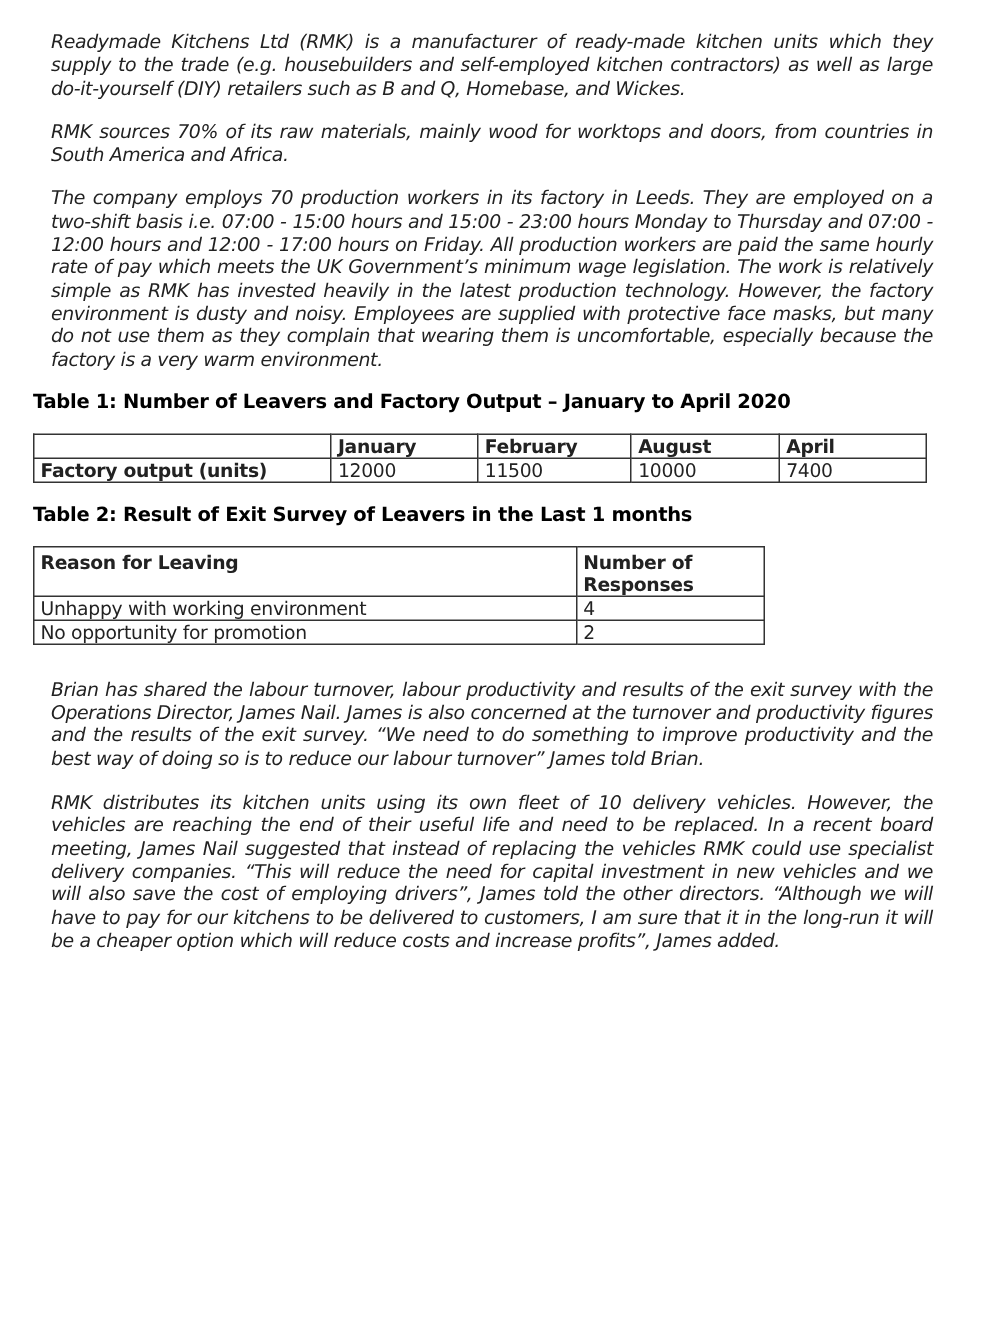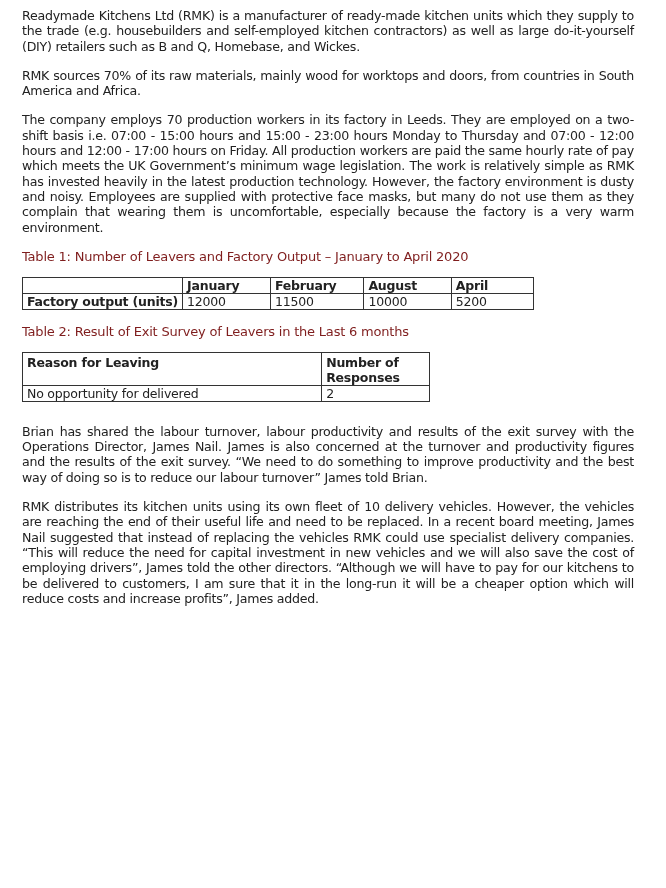--- a/index.html
+++ b/index.html
@@ -2,33 +2,34 @@
 <html><head>
   <meta charset="utf-8">
   <style>
     html, body { margin: 0; padding: 0; background: #ffffff; }
     body {
       width: 666px; height: 888px; overflow: hidden; position: relative;
       font-family: "DejaVu Sans", sans-serif; color: #222222;
     }
     .page { position: absolute; left: 22px; top: 8px; width: 612px; }
     p {
-      margin: 0; font-size: 12.6px; line-height: 15.3px; text-align: justify;
+      margin: 12px; font-size: 12.6px; line-height: 15.3px; text-align: justify;
       letter-spacing: -0.25px;
+      font-style: italic;
     }
     .gap { margin-top: 14px; }
     .tcaption {
-      font-weight: normal; font-size: 13px; margin: 14px 0 13px 0; letter-spacing: -0.2px;
-      color: #7f1d1d;
+      font-weight: bold; font-size: 13px; margin: 14px 0 13px 0; letter-spacing: -0.2px;
+      color: #000000;
     }
     table { border-collapse: collapse; font-size: 12.5px; letter-spacing: -0.2px; }
     td { border: 1.5px solid #333; padding: 0 4px; line-height: 15px; vertical-align: top; }
-    .t1 { width: 512px; }
+    .t1 { width: 596px; }
     .t1 td.b, .t1 td.h { font-weight: bold; }
-    .t2 { width: 408px; }
+    .t2 { width: 488px; }
     .t2 td.h { font-weight: bold; padding-top: 2px; }
   </style>
 </head>
 <body>
 
 <div class="page">
   <p>Readymade Kitchens Ltd (RMK) is a manufacturer of ready-made kitchen units which they supply to the trade (e.g. housebuilders and self-employed kitchen contractors) as well as large do-it-yourself (DIY) retailers such as B and Q, Homebase, and Wickes.</p>
   <p class="gap">RMK sources 70% of its raw materials, mainly wood for worktops and doors, from countries in South America and Africa.</p>
   <p class="gap">The company employs 70 production workers in its factory in Leeds. They are employed on a two-shift basis i.e. 07:00 - 15:00 hours and 15:00 - 23:00 hours Monday to Thursday and 07:00 - 12:00 hours and 12:00 - 17:00 hours on Friday. All production workers are paid the same hourly rate of pay which meets the UK Government’s minimum wage legislation. The work is relatively simple as RMK has invested heavily in the latest production technology. However, the factory environment is dusty and noisy. Employees are supplied with protective face masks, but many do not use them as they complain that wearing them is uncomfortable, especially because the factory is a very warm environment.</p>
 
@@ -47,39 +48,43 @@
       <td class="h">January</td>
       <td class="h">February</td>
       <td class="h">August</td>
       <td class="h">April</td>
     </tr>
     <tr>
       <td class="b">Factory output (units)</td>
       <td>12000</td>
       <td>11500</td>
       <td>10000</td>
-      <td>5200</td>
+      <td>7400</td>
     </tr>
   </tbody>
     </table>
 
 
-  <div class="tcaption">Table 2: Result of Exit Survey of Leavers in the Last 6 months</div>
+  <div class="tcaption">Table 2: Result of Exit Survey of Leavers in the Last 1 months</div>
   <table class="t2">
     <colgroup>
         <col style="width:318px">
         <col style="width:110px">
       </colgroup>
     <tbody>
         <tr>
       <td class="h">Reason for Leaving</td>
       <td class="h">Number of Responses</td>
     </tr>
     <tr>
-      <td>No opportunity for delivered</td>
+      <td>Unhappy with working environment</td>
+      <td>4</td>
+    </tr>
+    <tr>
+      <td>No opportunity for promotion</td>
       <td>2</td>
     </tr>
   </tbody>
     </table>
 
   <p class="gap" style="margin-top:22px">Brian has shared the labour turnover, labour productivity and results of the exit survey with the Operations Director, James Nail. James is also concerned at the turnover and productivity figures and the results of the exit survey. “We need to do something to improve productivity and the best way of doing so is to reduce our labour turnover” James told Brian.</p>
   <p class="gap">RMK distributes its kitchen units using its own fleet of 10 delivery vehicles. However, the vehicles are reaching the end of their useful life and need to be replaced. In a recent board meeting, James Nail suggested that instead of replacing the vehicles RMK could use specialist delivery companies. “This will reduce the need for capital investment in new vehicles and we will also save the cost of employing drivers”, James told the other directors.  “Although we will have to pay for our kitchens to be delivered to customers, I am sure that it in the long-run it will be a cheaper option which will reduce costs and increase profits”, James added.</p>
 </div>
 
 </body></html>

